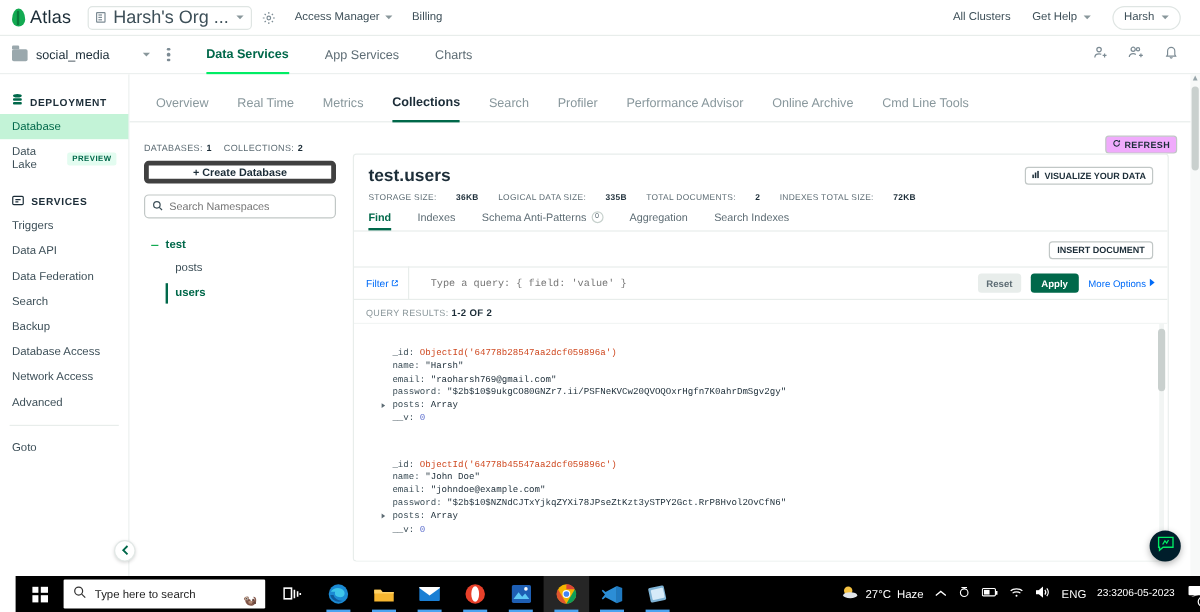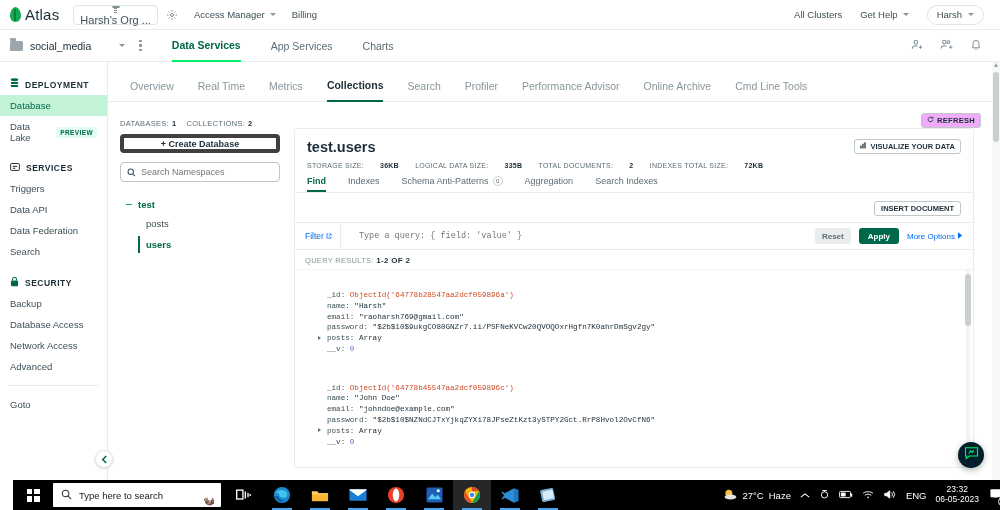--- a/index.html
+++ b/index.html
@@ -21,21 +21,21 @@
   .leaf { width:11px; height:15px; background:#13aa52;
           border-radius: 50% 50% 50% 50% / 62% 62% 38% 38%;
           transform: rotate(0deg); position:relative;}
   .leaf:after{content:""; position:absolute; left:4px; top:2px; width:2px;height:12px;
     background:#0a7a3b; border-radius:1px;}
   .atlas-word { font-size:15px; color:#1c2d38; letter-spacing:.2px; }
 
   .org-select {
     display:flex; align-items:center; gap:6px;
     border:1px solid #dfe5e3; border-radius:4px; height:20px;
-    padding:0 6px; font-size:11px; color:#3d4f58; background:#fff;flex-direction:column;
+    padding:0 6px; font-size:15px; color:#3d4f58; background:#fff;
   }
   .mini-icon { width:8px; height:9px; border:1.2px solid #7c8b94; border-radius:1px; position:relative;}
   .mini-icon:after{content:""; position:absolute; top:1px; left:1px; width:3px; height:1px;
     background:#7c8b94; box-shadow:0 2px 0 #7c8b94, 0 4px 0 #7c8b94;}
   .caret { width:0;height:0;border-left:3px solid transparent;border-right:3px solid transparent;
     border-top:3.5px solid #89979b; }
   .gear { width:12px;height:12px; margin-left:8px; position:relative; }
   .gear svg{display:block}
   .orgbar-link { font-size:9.5px; color:#3d4f58; margin-left:16px; display:flex; align-items:center; gap:5px;}
   .orgbar-right { margin-left:auto; display:flex; align-items:center; gap:18px; padding-right:6px;}
@@ -230,21 +230,21 @@
   }
   .tb-search span{font-size:9.5px;color:#1a1a1a;}
   .otter{position:absolute; right:6px; bottom:1px; font-size:13px;}
   .tb-icons{display:flex; align-items:center; gap:0px;}
   .tbi{width:38px;height:30px;display:flex;align-items:center;justify-content:center;position:relative;}
   .tbi.run:after{content:"";position:absolute;bottom:0;left:9px;width:20px;height:2px;background:#4aa3f0;}
   .tbi.active{background:rgba(255,255,255,.15);}
   .tray{margin-left:auto; display:flex; align-items:center; gap:9px; padding-right:8px;
     font-size:9.5px; color:#fff;}
   .weather{display:flex;align-items:center;gap:5px;}
-  .clock{display:flex;flex-direction:column;align-items:center;line-height:1.15;font-size:8.5px;}
+  .clock{display:flex;flex-direction:row;align-items:center;line-height:1.15;font-size:8.5px;}
   .notif{position:relative; width:17px;height:17px; display:flex;align-items:center;justify-content:center;}
   .notif-count{
     position:absolute; right:-2px; bottom:-2px; width:9px;height:9px;border-radius:50%;
     background:#000; border:1px solid #fff; color:#fff; font-size:5.5px;
     display:flex;align-items:center;justify-content:center;
   }
 </style>
 </head>
 <body>
 
@@ -360,29 +360,20 @@
     <div class="sb-item">
       <span>Data API</span>
       </div>
     <div class="sb-item">
       <span>Data Federation</span>
       </div>
     <div class="sb-item">
       <span>Search</span>
       </div>
 
-    <div class="sb-group" style="margin-top:10px">
-      <span>
-        <svg width="9" height="11" viewBox="0 0 14 17" fill="#00684a">
-          <rect x="1.5" y="7" width="11" height="9" rx="1.6"></rect>
-          <path d="M4 7V5a3 3 0 0 1 6 0v2" fill="none" stroke="#00684a" stroke-width="1.7"></path>
-        </svg>
-      </span>
-      <span>SECURITY</span>
-    </div>
     <div class="sb-item">
       <span>Backup</span>
       </div>
     <div class="sb-item">
       <span>Database Access</span>
       </div>
     <div class="sb-item">
       <span>Network Access</span>
       </div>
     <div class="sb-item">

